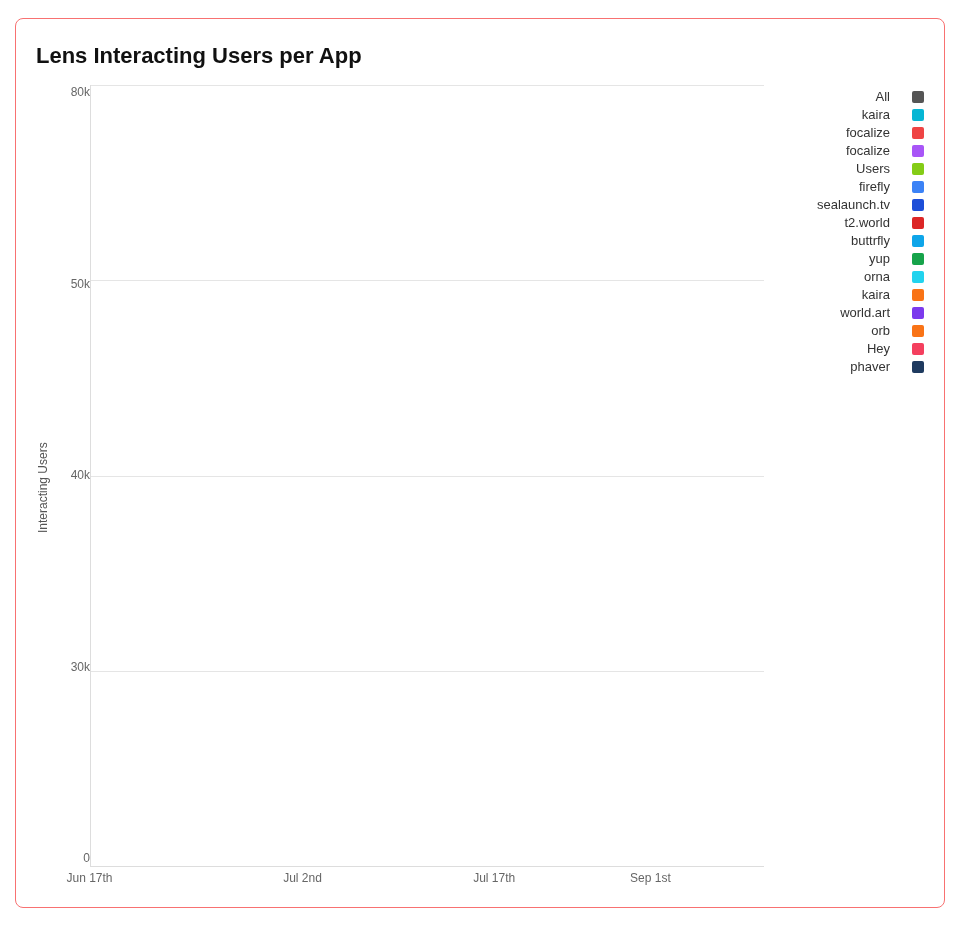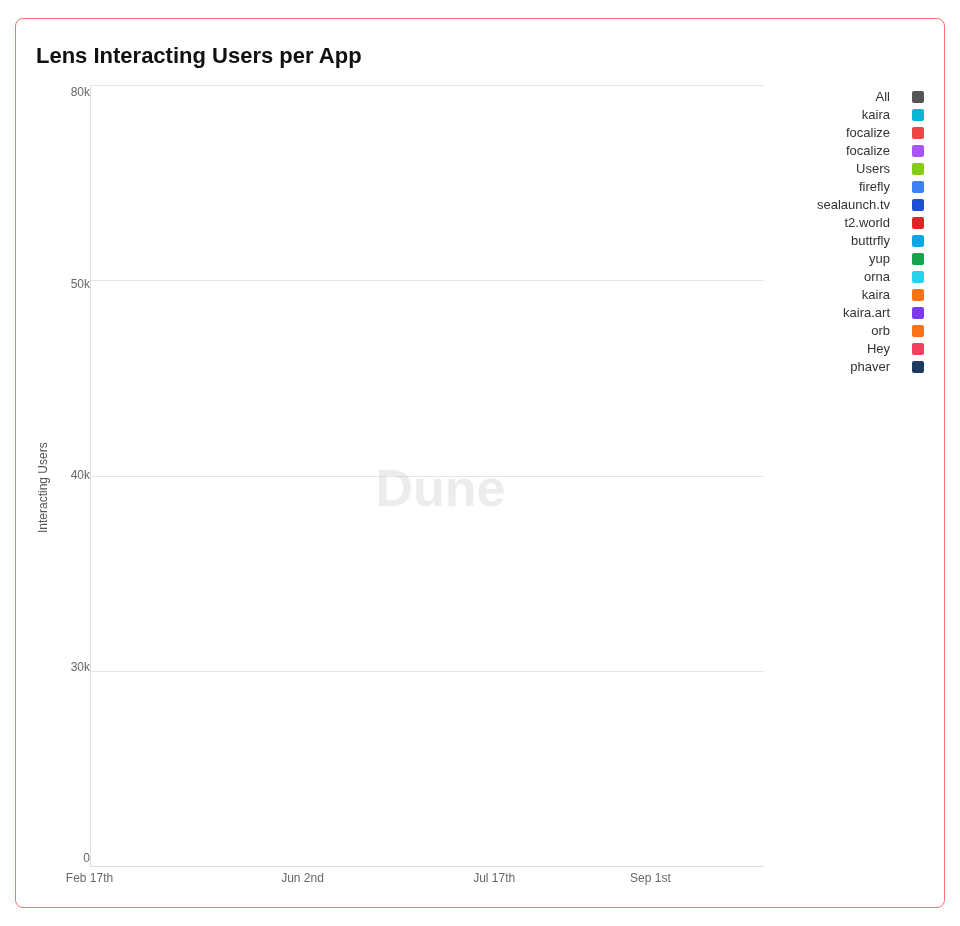--- a/index.html
+++ b/index.html
@@ -209,21 +209,20 @@
 
         <div class="chart-plot">
 
           <div class="grid-lines">
             <div class="grid-line" style="top: 0%;"></div>
             <div class="grid-line" style="top: 25%;"></div>
             <div class="grid-line" style="top: 50%;"></div>
             <div class="grid-line" style="top: 75%;"></div>
           </div>
 
-          <div class="watermark">Dune</div>
 
           <div class="bars-container" id="bars-container">
               <div class="bar-stack">
                 <div class="bar-segment" style="height: 21%; background-color: rgb(30, 58, 95);"></div>
                 <div class="bar-segment" style="height: 9.8%; background-color: rgb(244, 63, 94);"></div>
                 <div class="bar-segment" style="height: 4.2%; background-color: rgb(255, 107, 138);"></div>
                 <div class="bar-segment" style="height: 1%; background-color: rgb(249, 115, 22);"></div>
                 <div class="bar-segment" style="height: 0.4%; background-color: rgb(239, 68, 68);"></div>
                 <div class="bar-segment" style="height: 0.15%; background-color: rgb(124, 58, 237);"></div>
                 <div class="bar-segment" style="height: 0.12%; background-color: rgb(34, 211, 238);"></div>
@@ -982,22 +981,22 @@
                 <div class="bar-segment" style="height: 0.36%; background-color: rgb(132, 204, 22);"></div>
                 <div class="bar-segment" style="height: 0.3%; background-color: rgb(168, 85, 247);"></div>
                 <div class="bar-segment" style="height: 0.24%; background-color: rgb(6, 182, 212);"></div>
                 <div class="bar-segment" style="height: 0.18%; background-color: rgb(220, 38, 38);"></div>
               </div>
             </div>
         </div>
       </div>
 
       <div class="x-axis" id="x-axis-ticks" style="position: relative; height: 20px;">
-      <span class="x-tick" style="position: absolute; left: 5%; transform: translateX(-50%);">Feb 17th</span>
-          <span class="x-tick" style="position: absolute; left: 35%; transform: translateX(-50%);">Jun 2nd</span>
+      <span class="x-tick" style="position: absolute; left: 5%; transform: translateX(-50%);">Jun 17th</span>
+          <span class="x-tick" style="position: absolute; left: 35%; transform: translateX(-50%);">Jul 2nd</span>
           <span class="x-tick" style="position: absolute; left: 62%; transform: translateX(-50%);">Jul 17th</span>
           <span class="x-tick" style="position: absolute; left: 84%; transform: translateX(-50%);">Sep 1st</span>
         </div>
     </div>
 
     <div class="legend" id="legend-container">
     <div class="legend-item">
     <span class="legend-label">All</span>
     <div class="legend-dot" style="background:#555555;"></div>
   </div>
@@ -1039,21 +1038,21 @@
   </div>
         <div class="legend-item">
     <span class="legend-label">orna</span>
     <div class="legend-dot" style="background:#22d3ee;"></div>
   </div>
         <div class="legend-item">
     <span class="legend-label">kaira</span>
     <div class="legend-dot" style="background:#f97316;"></div>
   </div>
         <div class="legend-item">
-    <span class="legend-label">kaira.art</span>
+    <span class="legend-label">world.art</span>
     <div class="legend-dot" style="background:#7c3aed;"></div>
   </div>
         <div class="legend-item">
     <span class="legend-label">orb</span>
     <div class="legend-dot" style="background:#f97316;"></div>
   </div>
         <div class="legend-item">
     <span class="legend-label">Hey</span>
     <div class="legend-dot" style="background:#f43f5e;"></div>
   </div>

